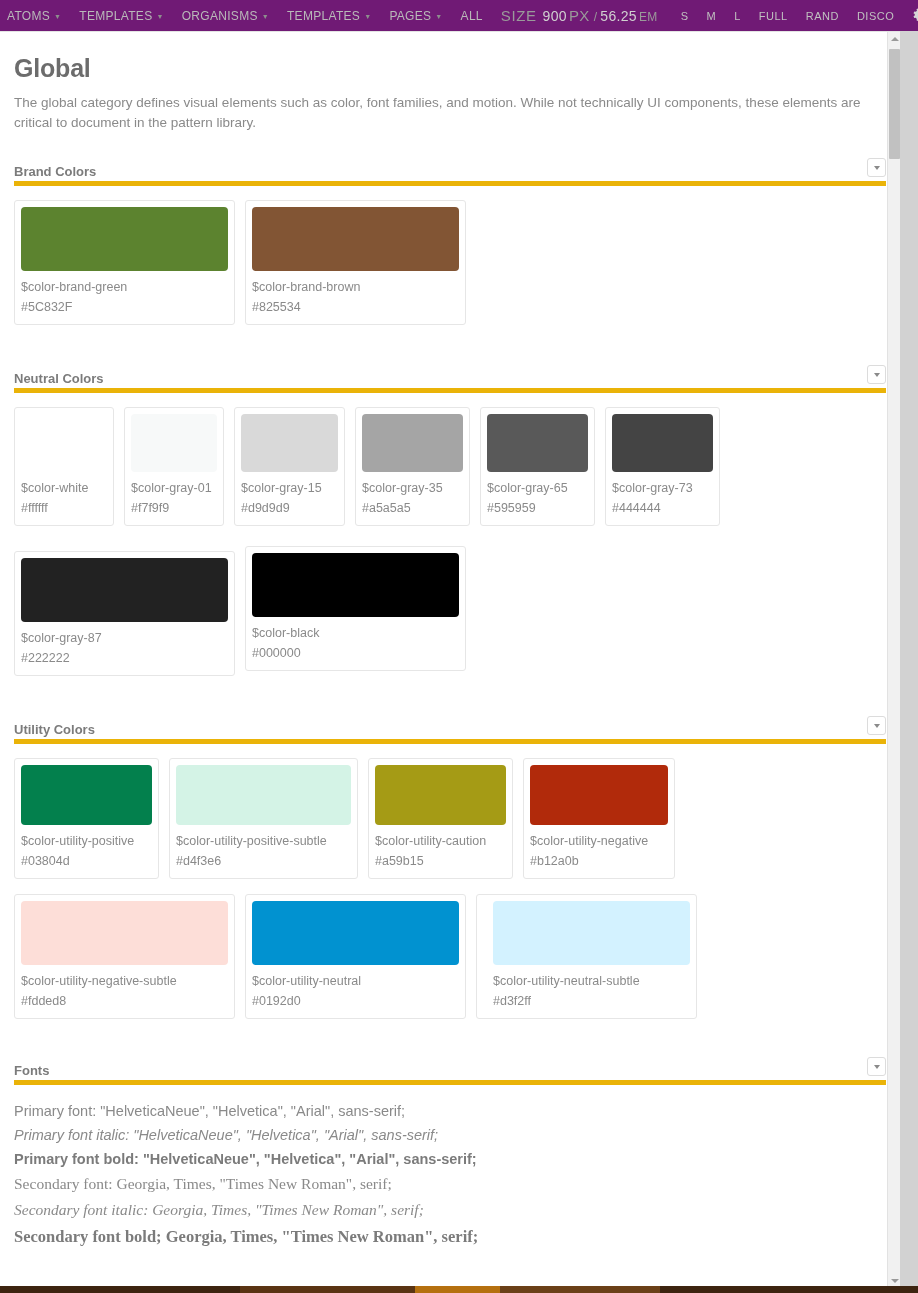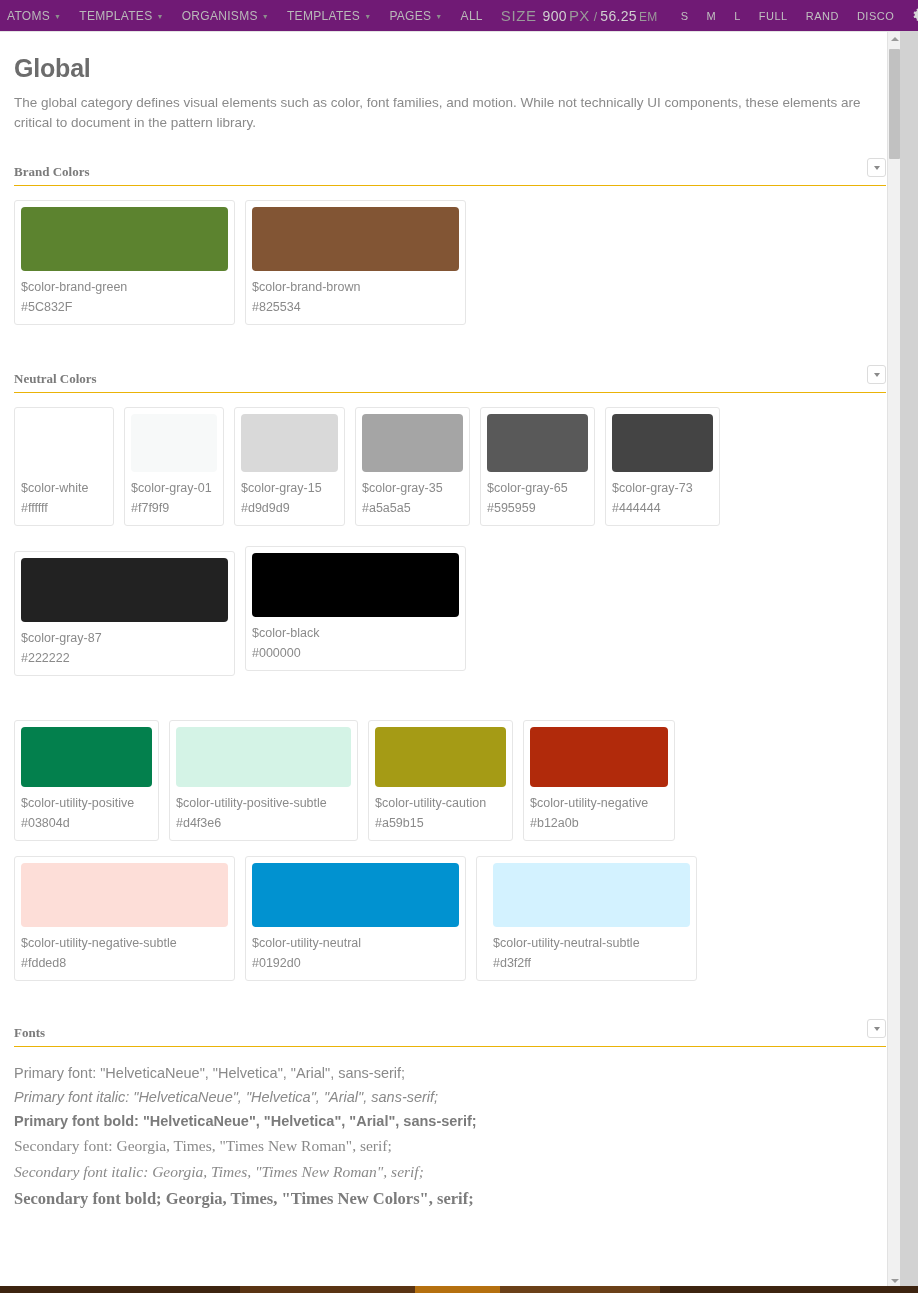--- a/index.html
+++ b/index.html
@@ -190,24 +190,23 @@
     margin: 10px 0 0 0;
     font-size: 13.5px;
     line-height: 1.45;
     color: #8a8a8a;
     max-width: 862px;
   }
 
   .section { margin-top: 30px; }
   .section-head {
     position: relative;
-    border-bottom: 1px solid #eab308;
+    border-bottom: 5px solid #eab308;
     padding: 0 0 7px 0;
     height: 24px;
-    font-family: Liberation Serif, serif;
   }
   .section-title {
     font-size: 13px;
     font-weight: bold;
     color: #7b7b7b;
   }
   .section-toggle {
     position: absolute;
     right: 0; top: -4px;
     width: 19px; height: 19px;
@@ -418,20 +417,26 @@
             </div>
             <div class="swatch wide" style="margin-top:5px">
               <div class="chip" style="background:#000000;height:64px"></div>
               <div class="name">$color-black</div>
               <div class="hex">#000000</div>
             </div>
           </div>
         </div>
 
         <div class="section" style="margin-top:34px">
+          <div class="section-head">
+            <span class="section-title">Utility Colors</span>
+            <span class="section-toggle">
+              <span class="tri"></span>
+            </span>
+          </div>
           <div class="swatch-grid grid-utility">
             <div class="swatch" style="width:145px">
               <div class="chip" style="background:#03804d;height:60px"></div>
               <div class="name">$color-utility-positive</div>
               <div class="hex">#03804d</div>
             </div>
             <div class="swatch" style="width:189px">
               <div class="chip" style="background:#d4f3e6;height:60px"></div>
               <div class="name">$color-utility-positive-subtle</div>
               <div class="hex">#d4f3e6</div>
@@ -470,21 +475,21 @@
             <span class="section-toggle">
               <span class="tri"></span>
             </span>
           </div>
           <div class="fonts-list">
             <div class="font-line f-primary">Primary font: "HelveticaNeue", "Helvetica", "Arial", sans-serif;</div>
             <div class="font-line f-primary-italic">Primary font italic: "HelveticaNeue", "Helvetica", "Arial", sans-serif;</div>
             <div class="font-line f-primary-bold">Primary font bold: "HelveticaNeue", "Helvetica", "Arial", sans-serif;</div>
             <div class="font-line f-secondary">Secondary font: Georgia, Times, "Times New Roman", serif;</div>
             <div class="font-line f-secondary-italic">Secondary font italic: Georgia, Times, "Times New Roman", serif;</div>
-            <div class="font-line f-secondary-bold">Secondary font bold; Georgia, Times, "Times New Colors", serif;</div>
+            <div class="font-line f-secondary-bold">Secondary font bold; Georgia, Times, "Times New Roman", serif;</div>
           </div>
         </div>
 
       </div>
 
       <div id="inner-scroll">
         <div class="sb-arrow-up">
             <span class="sb-tri up"></span>
           </div>
         <div class="sb-thumb"></div>

